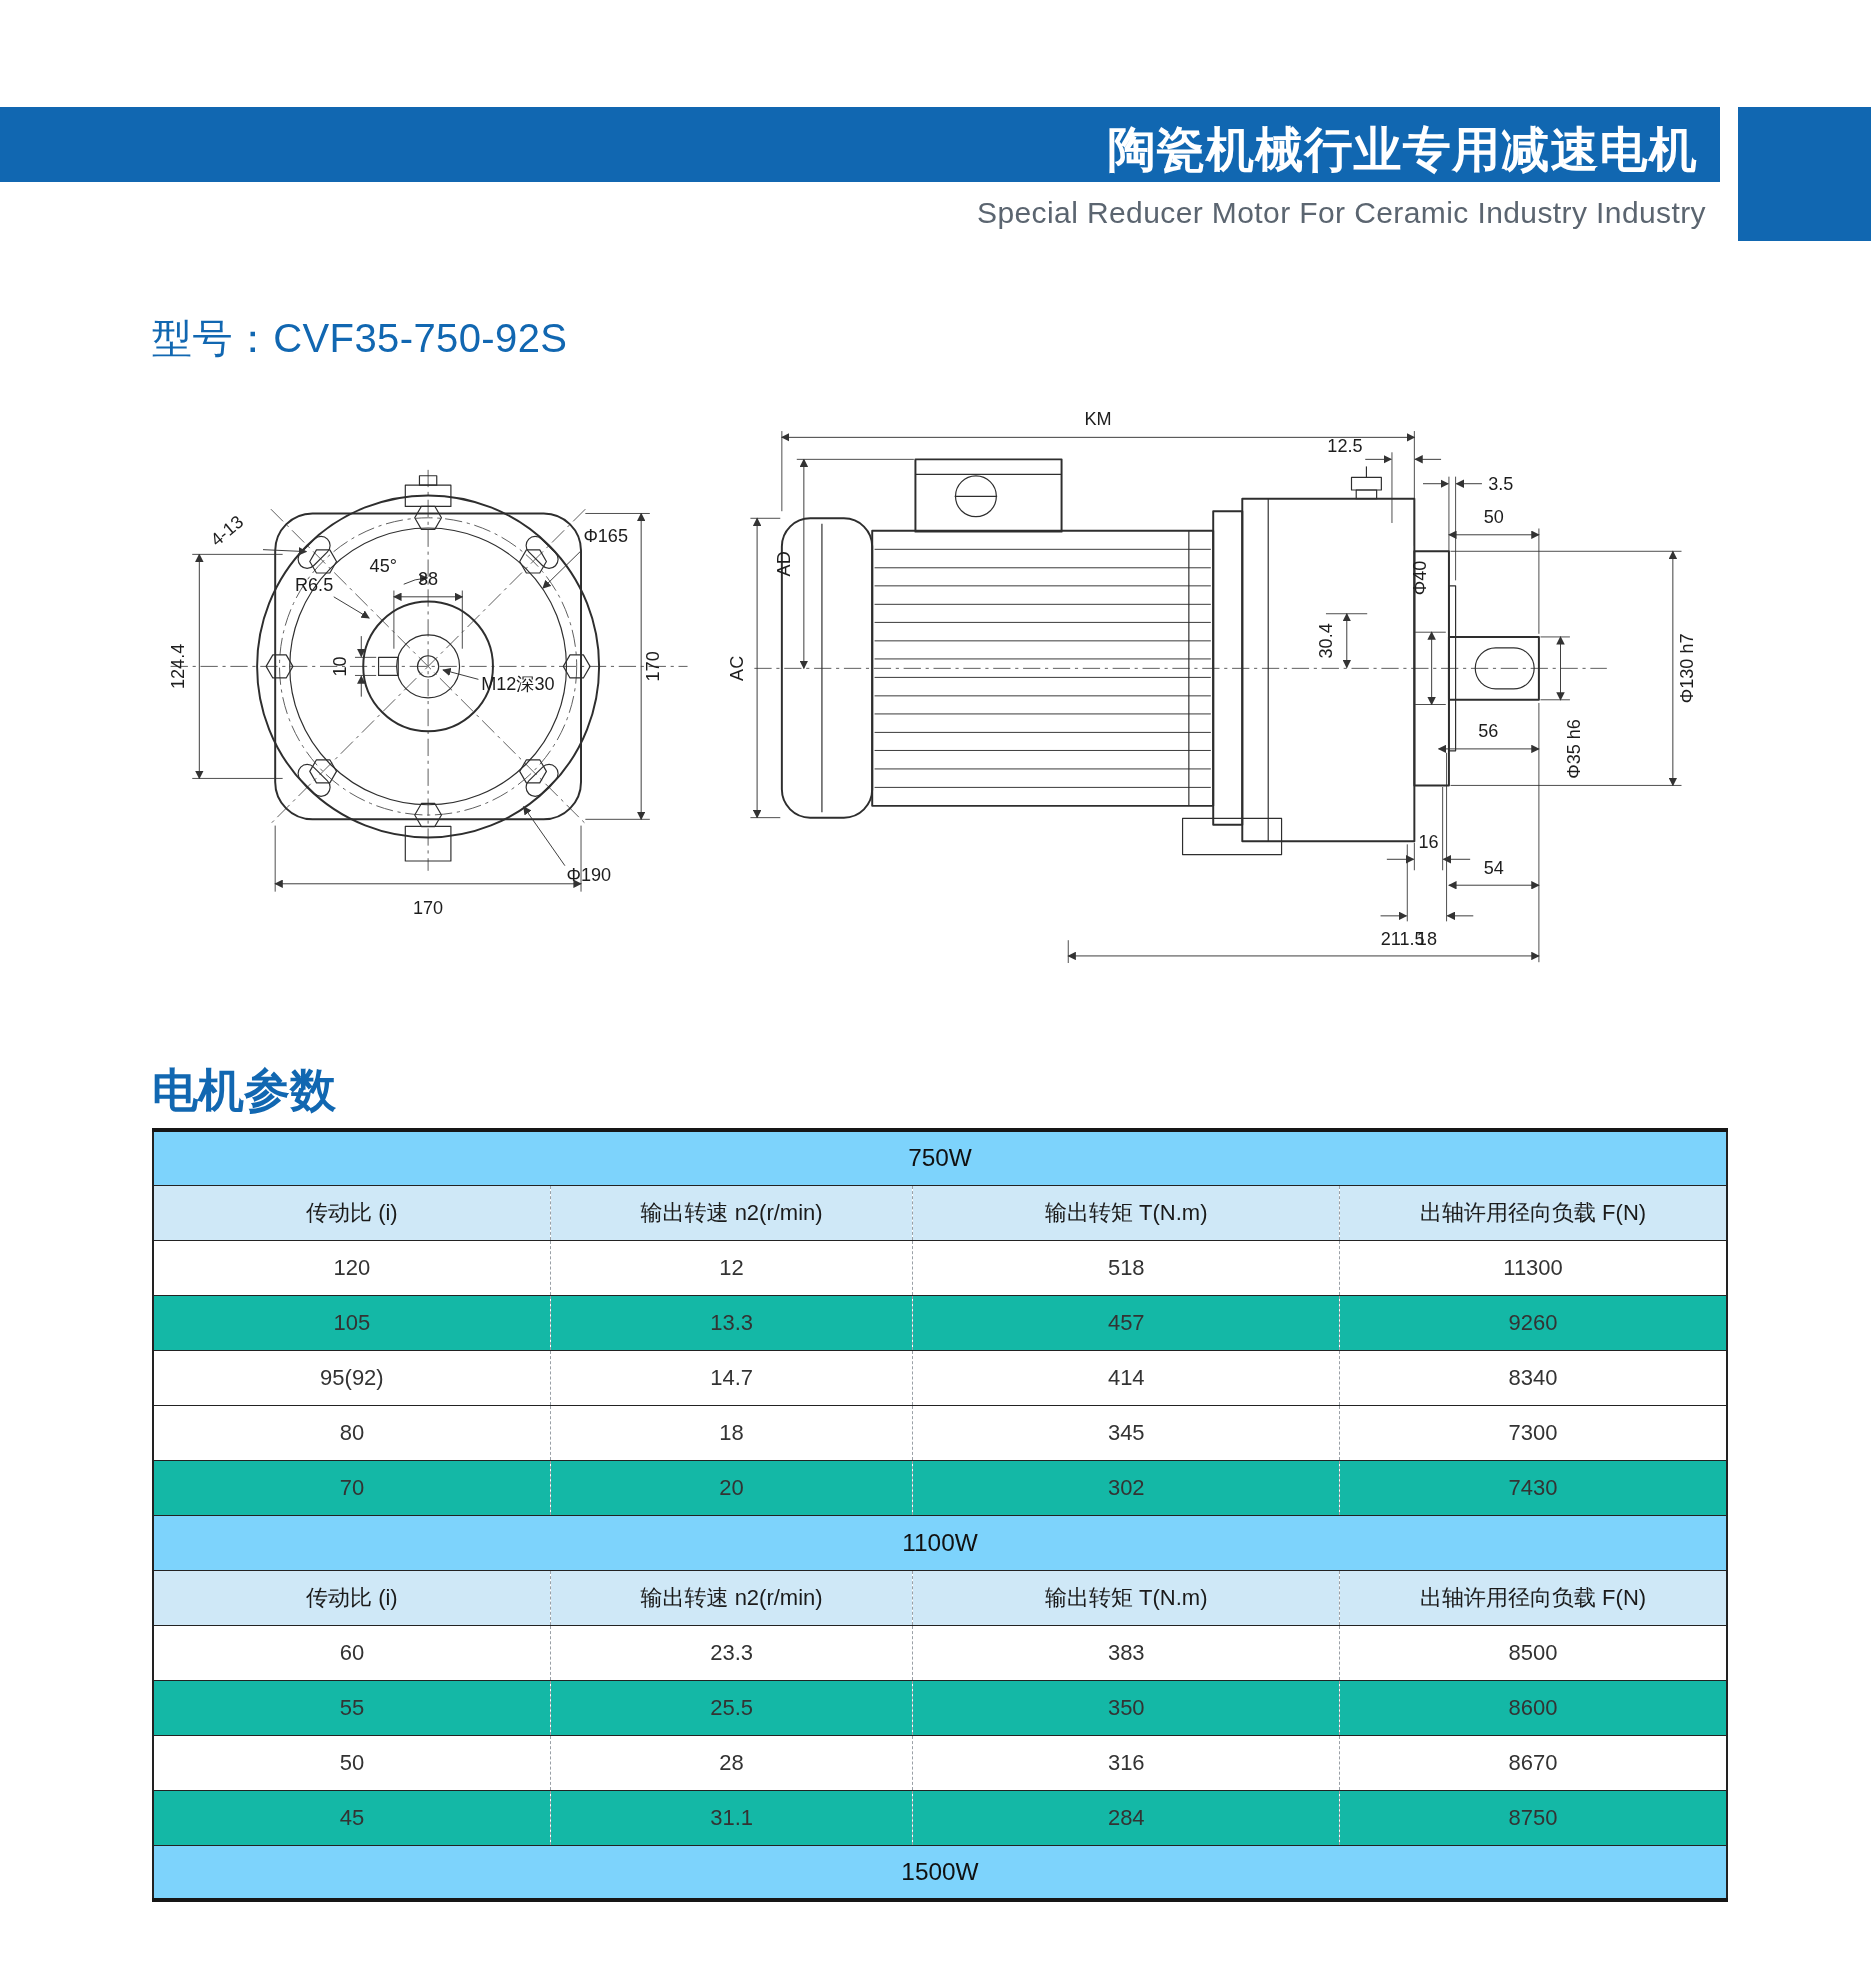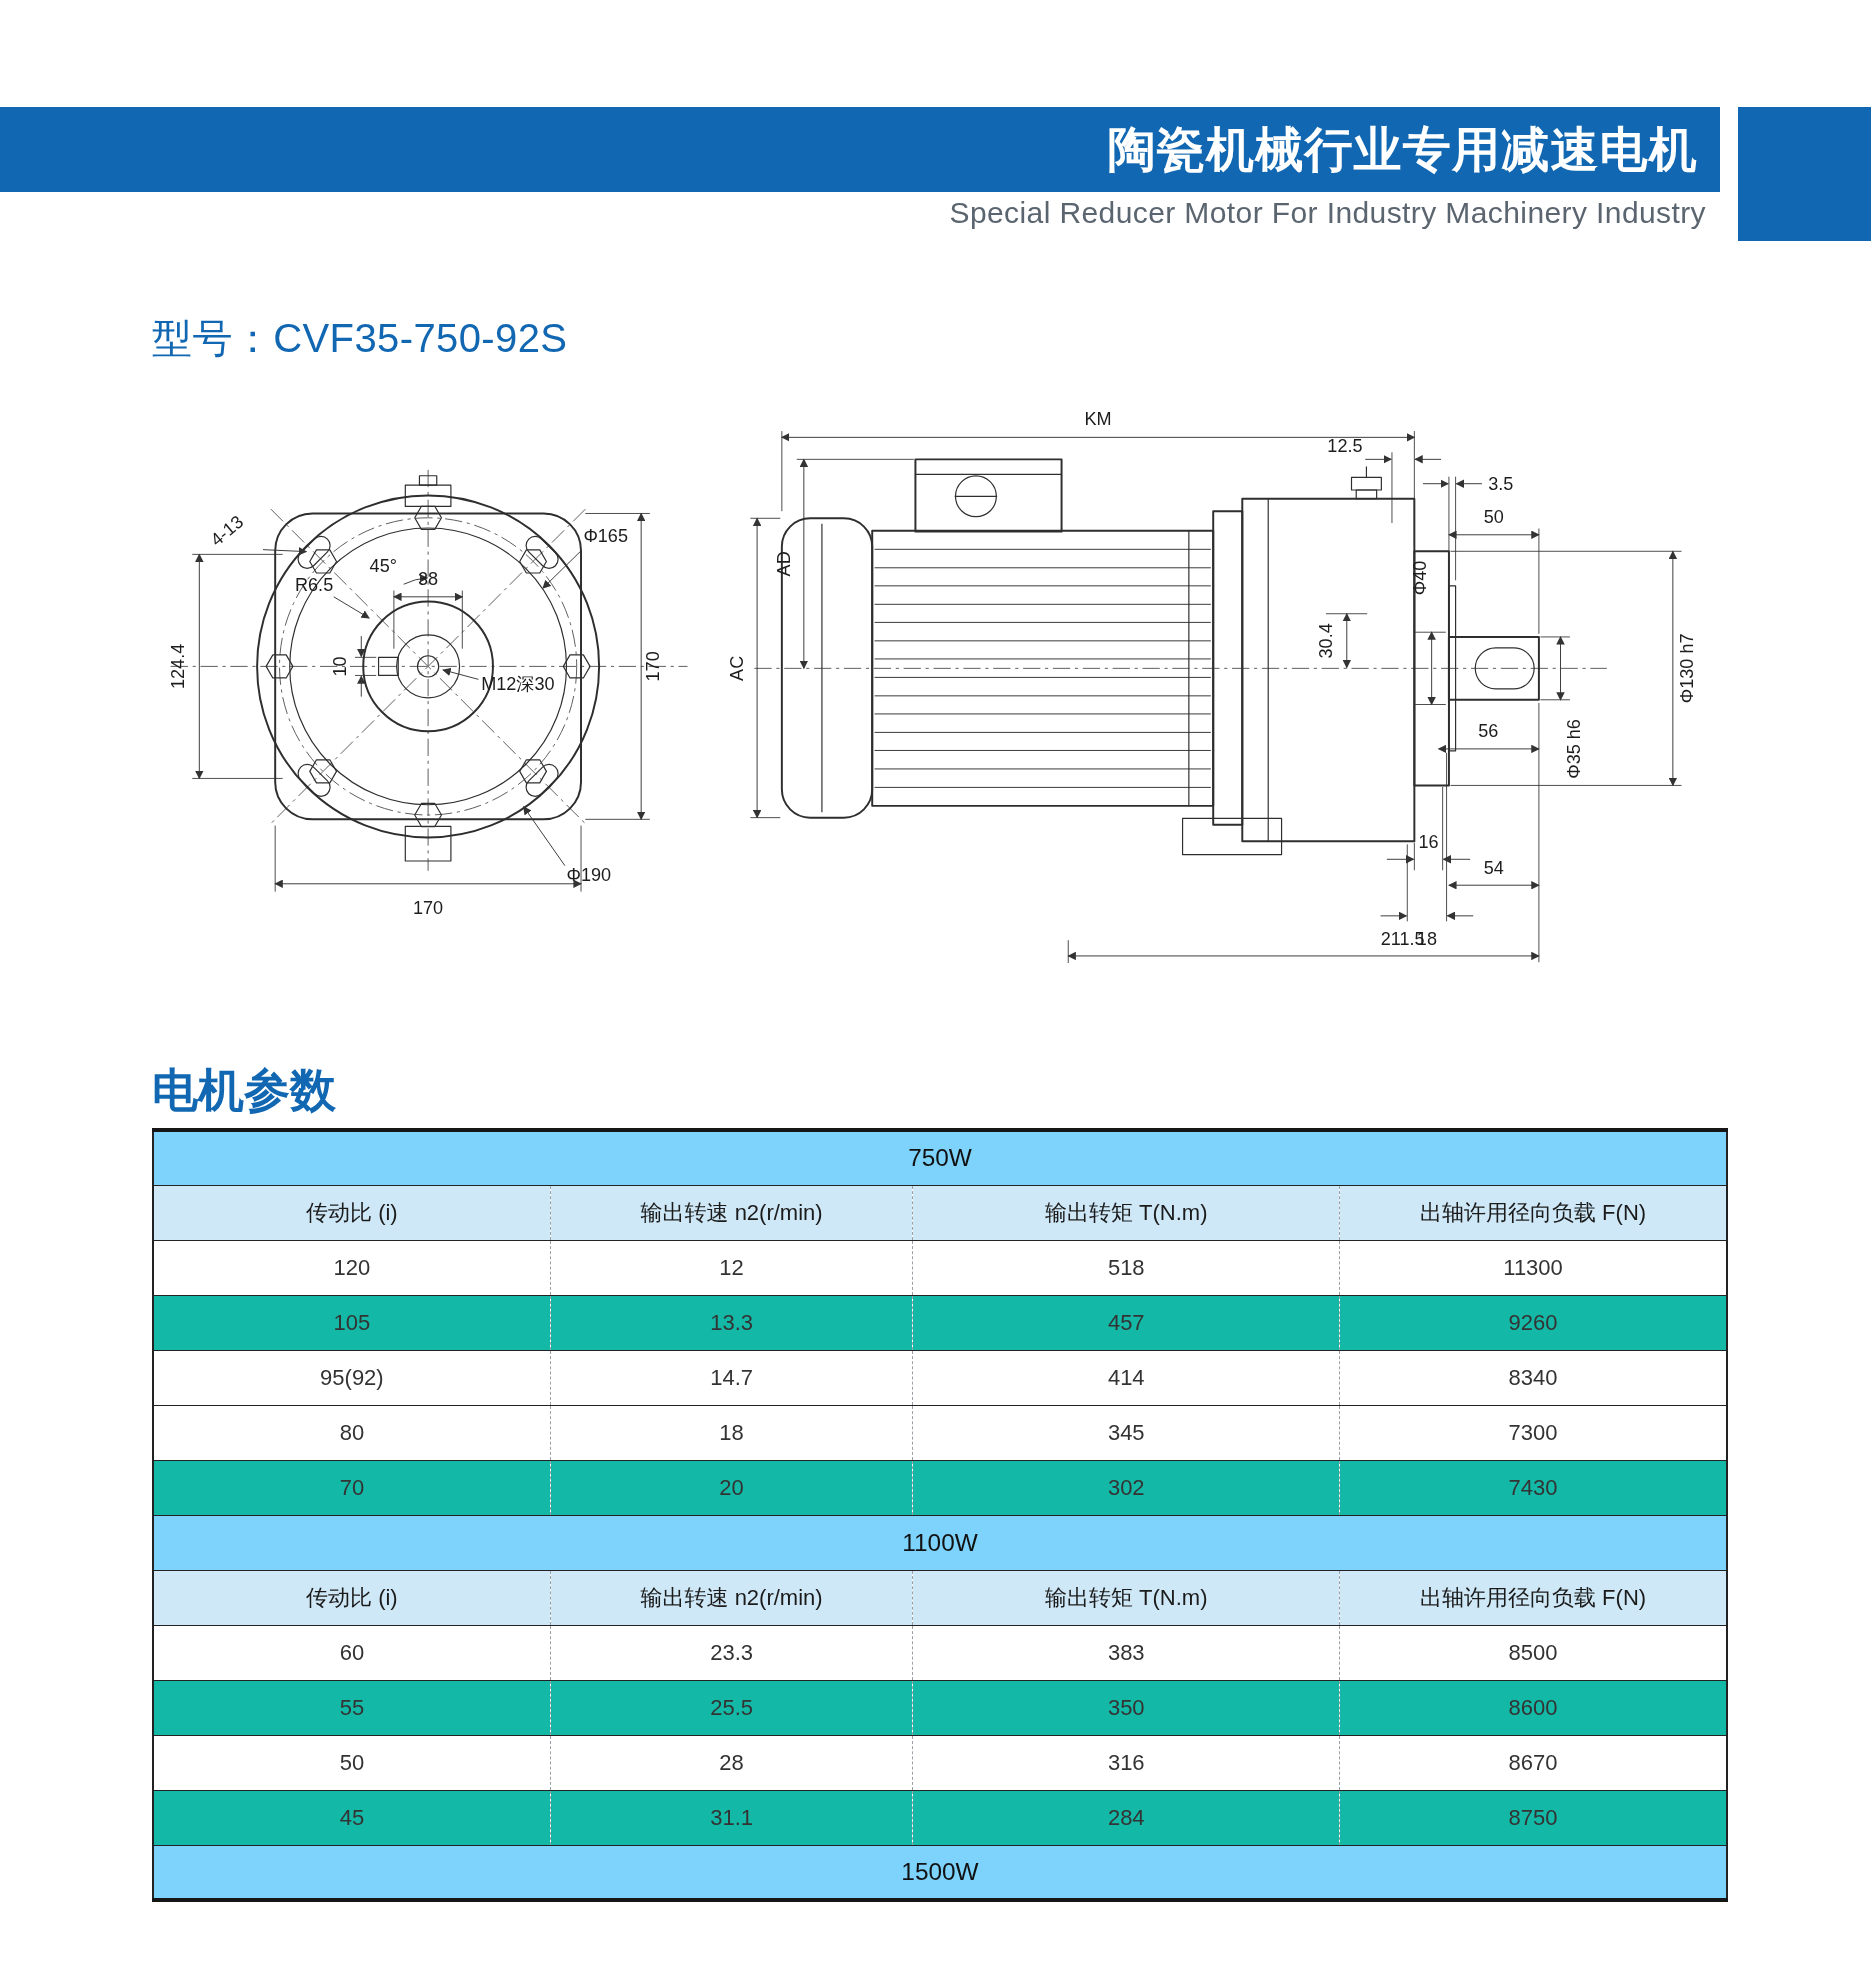--- a/index.html
+++ b/index.html
@@ -4,21 +4,21 @@
 <style>
   html,body{margin:0;padding:0}
   body{
     width:1872px;height:2540px;position:relative;overflow:hidden;
     background:#ffffff;font-family:"Liberation Sans",sans-serif;
   }
   .abs{position:absolute}
 
   
   #banner{
-    left:0;top:107px;width:1720px;height:85px;background:#1167b1;
+    left:0;top:107px;width:1720px;height:75px;background:#1167b1;
     color:#ffffff;text-align:right;box-sizing:border-box;padding-right:22px;
     font-size:48px;font-weight:700;line-height:85px;letter-spacing:1.2px;
     white-space:nowrap;
   }
   #corner-square{left:1738px;top:107px;width:134px;height:134px;background:#1167b1}
   #subtitle{
     left:0;top:189px;width:1706px;height:47px;text-align:right;
     font-size:30px;line-height:47px;color:#5b6570;letter-spacing:0.4px;white-space:nowrap;
   }
   #model-line{
@@ -53,21 +53,21 @@
   .cl{fill:none;stroke:#555;stroke-width:2.4;stroke-dasharray:44 12 8 12}
   .ext{stroke:#333;stroke-width:2.2}
   .dim{fill:none;stroke:#333;stroke-width:2.4}
   .dt{font-family:"Liberation Sans",sans-serif;font-size:46px;fill:#1d1d1d}
 </style>
 </head>
 <body>
 
 <div class="abs" id="banner">陶瓷机械行业专用减速电机</div>
 <div class="abs" id="corner-square"></div>
-<div class="abs" id="subtitle">Special Reducer Motor For Industry Machinery Industry</div>
+<div class="abs" id="subtitle">Special Reducer Motor For Ceramic Industry Industry</div>
 
 <div class="abs" id="model-line"><span>型号：</span><span>CVF35-750-92S</span></div>
 
 <svg class="abs" style="left:149px;top:452px" width="570" height="531" viewBox="0 0 1450 1350">
   <defs>
     <polygon id="hex" points="34,0 17,-29.4 -17,-29.4 -34,0 -17,29.4 17,29.4"></polygon>
     <marker id="arr" viewBox="0 0 10 10" refX="9" refY="5" markerWidth="9" markerHeight="9" orient="auto-start-reverse">
       <path d="M0,0 L10,5 L0,10 z" fill="#333"></path>
     </marker>
   </defs>

